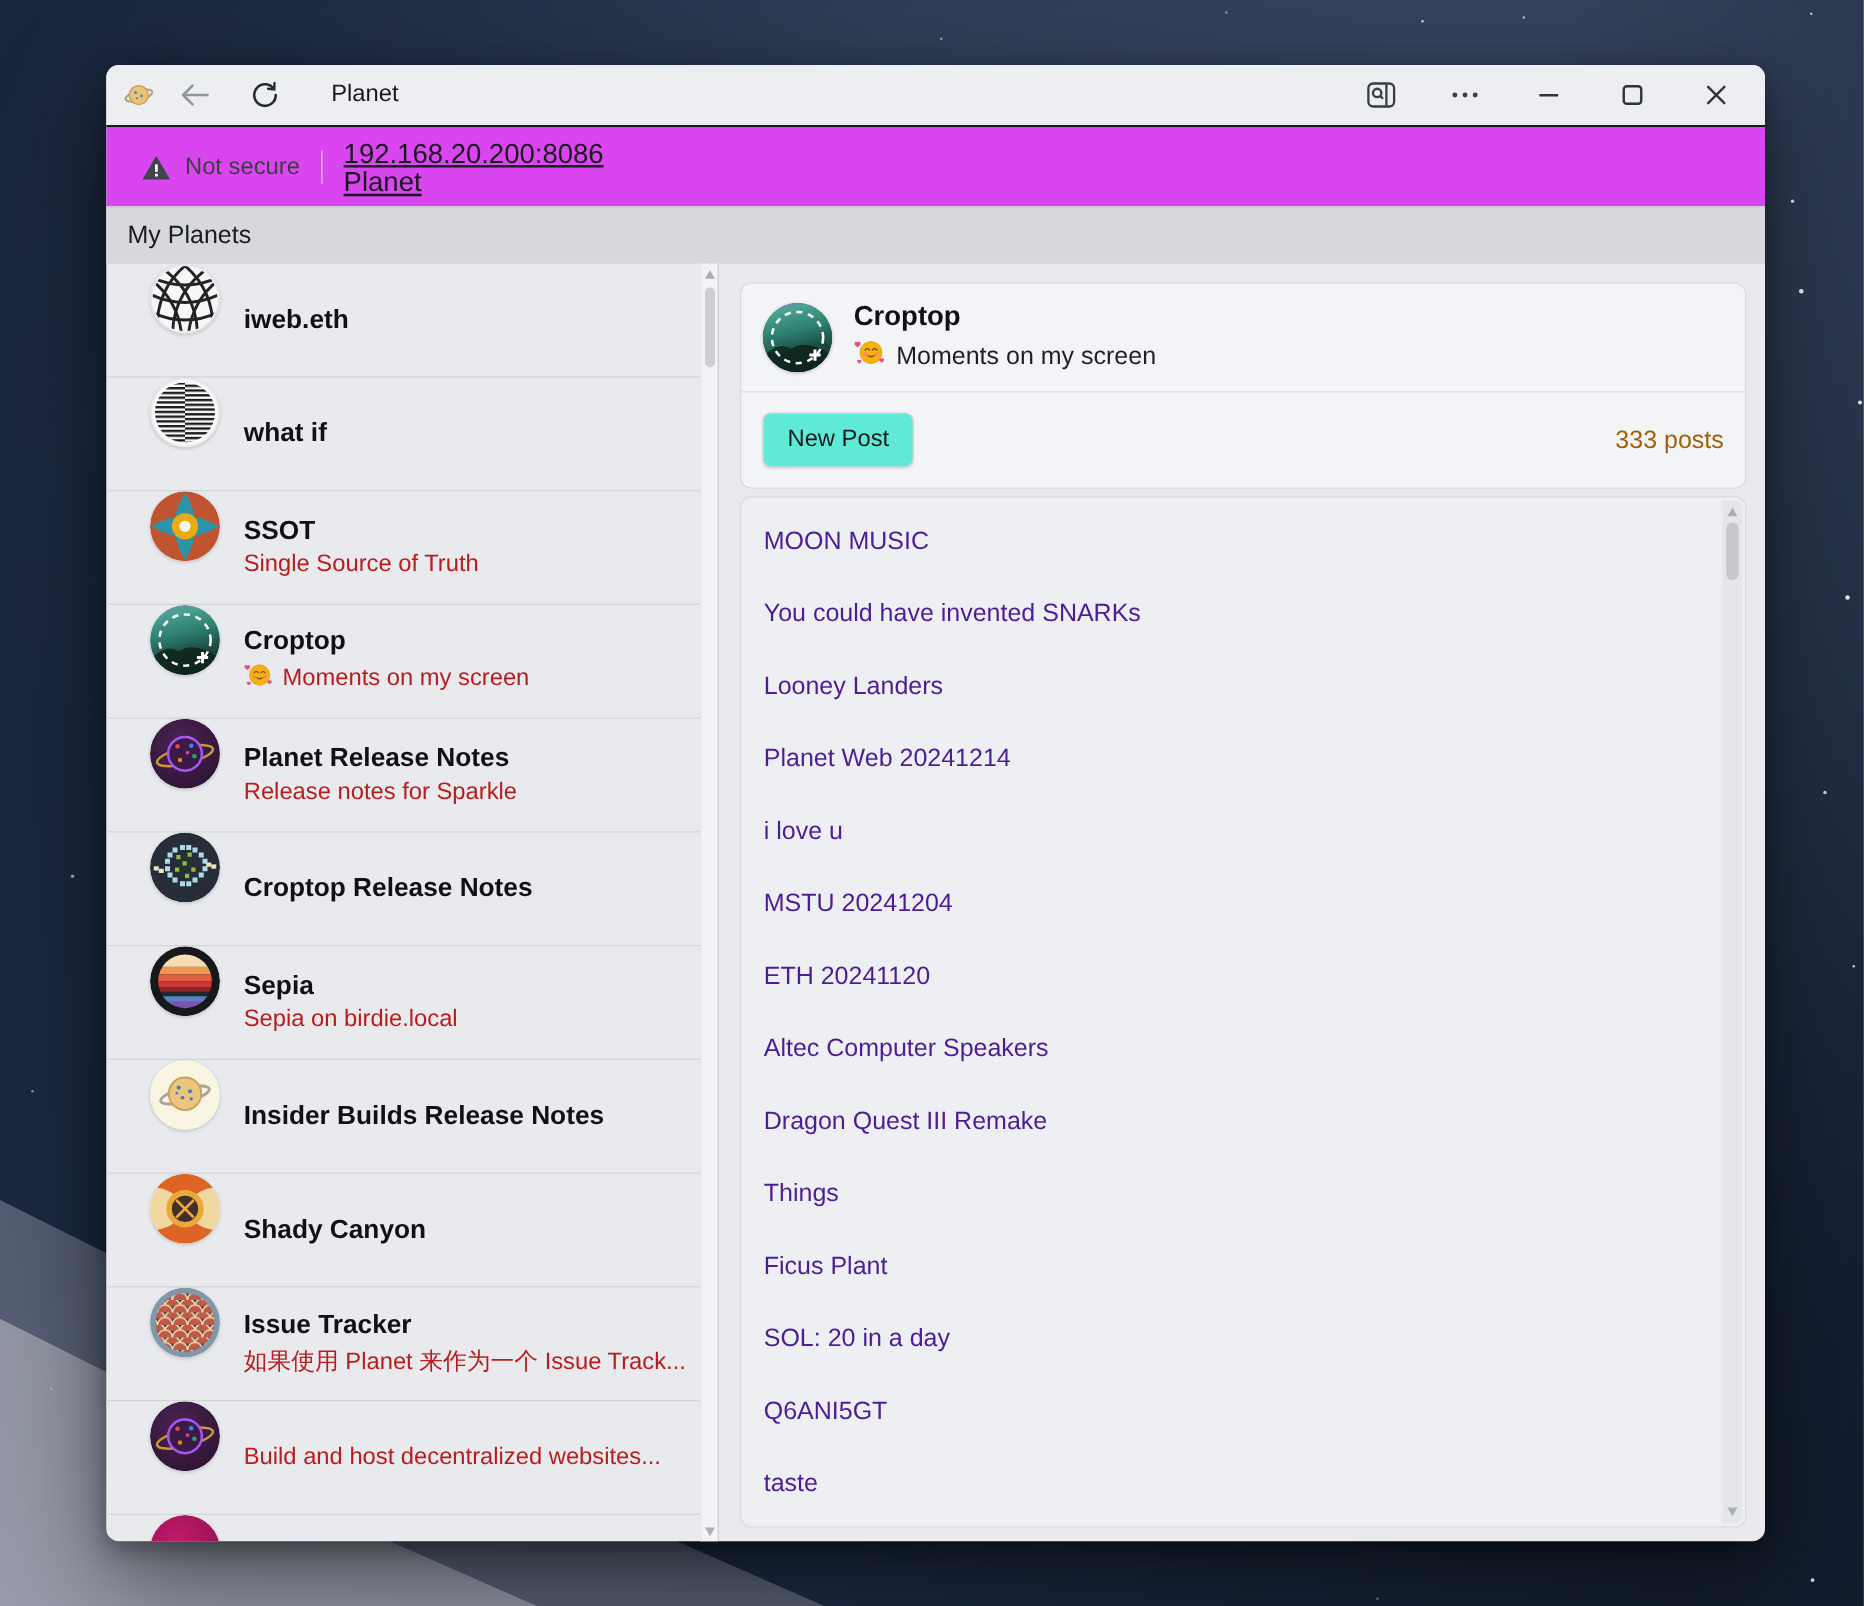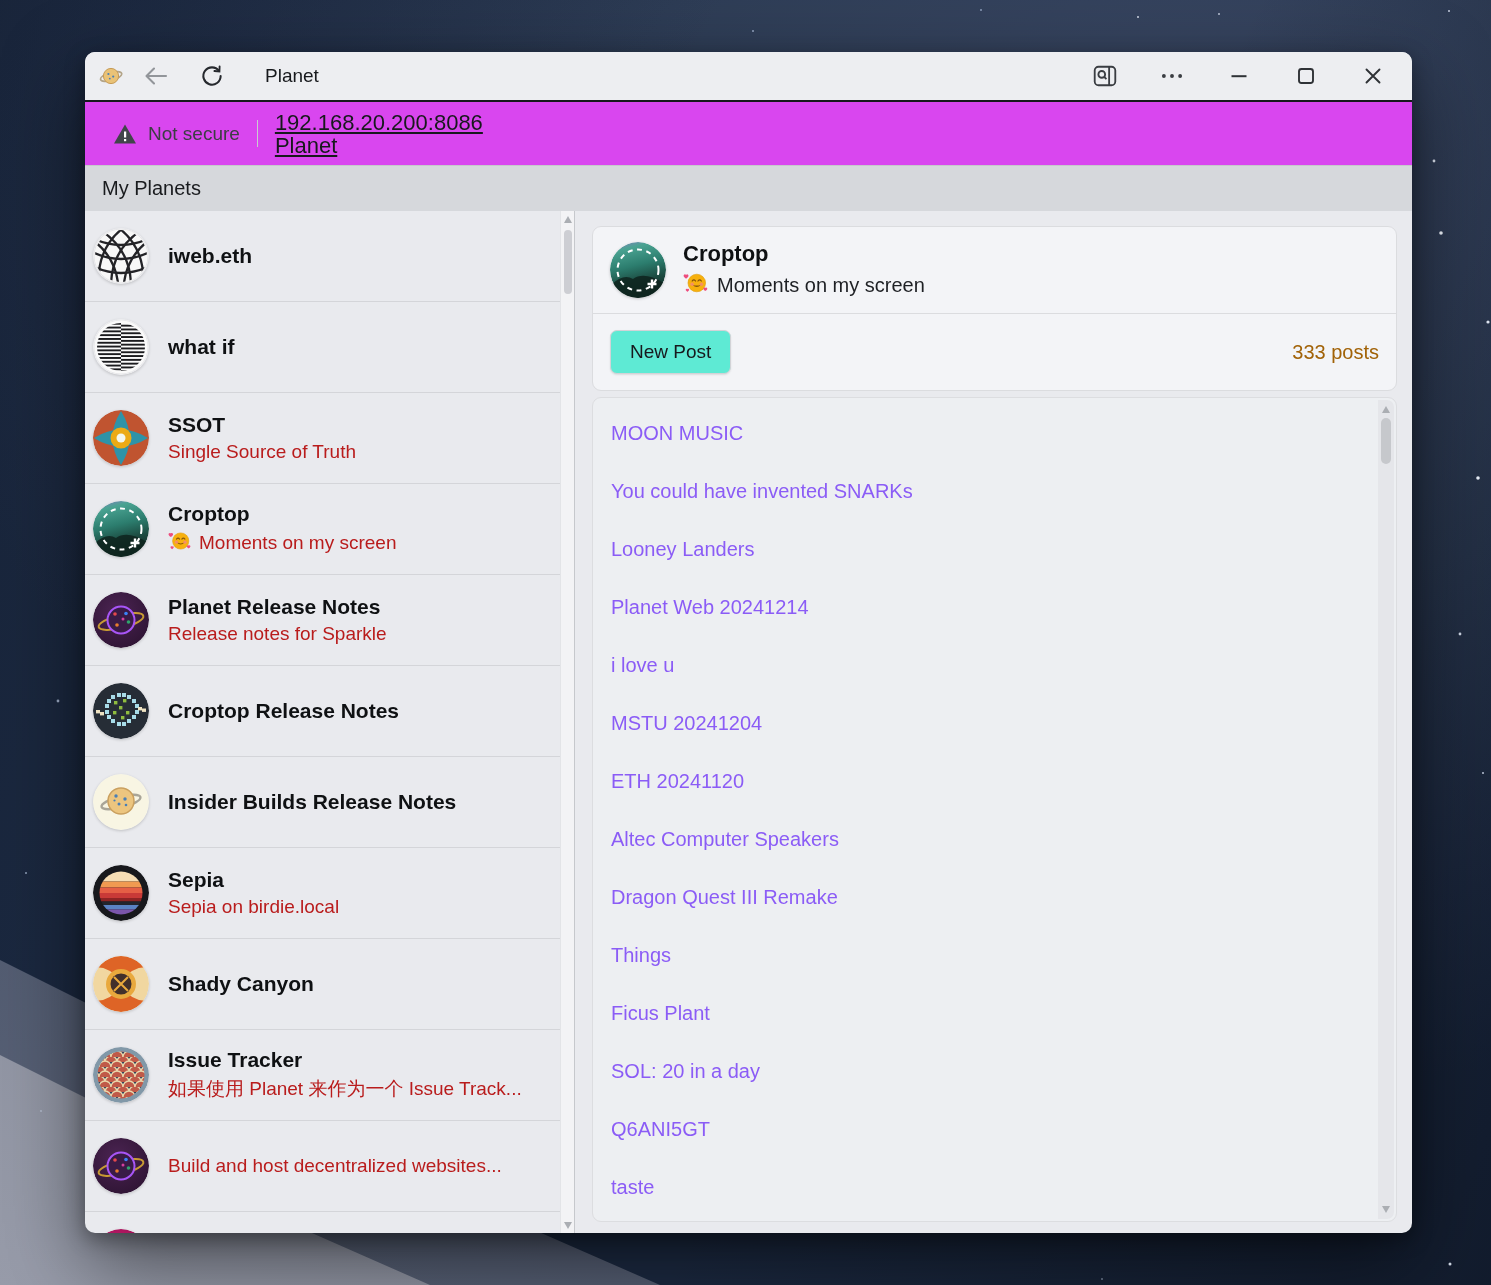--- a/index.html
+++ b/index.html
@@ -47,21 +47,21 @@
   .sec-label{font-size:19px;color:#3b3e43;margin-left:11px;white-space:nowrap;}
   .addr-divider{width:1px;height:27px;background:#c9cbcf;margin:0 17px;}
   .url-block{display:flex;flex-direction:column;line-height:23px;font-size:22px;color:#17191c;text-decoration:underline;}
   
   .section-bar{height:45px;background:#d6d8dc;border-top:1px solid #c6c8cc;
     display:flex;align-items:center;padding-left:17px;font-size:20px;color:#191b1e;}
   
   .main{display:flex;height:1023px;}
   .sidebar{width:490px;flex:none;position:relative;border-right:1px solid #c6c8cc;box-sizing:border-box;}
   .slist{position:absolute;left:0;right:14px;top:0;bottom:0;overflow:hidden;}
-  .srow{height:91px;display:flex;align-items:center;padding-left:8px;
+  .srow{height:91px;display:flex;padding-left:35px;
     border-bottom:1px solid #d4d5d9;box-sizing:border-box;cursor:default;}
   .sicon{width:56px;height:56px;border-radius:50%;flex:none;overflow:hidden;
     box-shadow:0 1px 3px rgba(0,0,0,.18);}
   .sicon svg{display:block;width:56px;height:56px;}
   .stxt{margin-left:19px;display:flex;flex-direction:column;justify-content:center;gap:4px;min-width:0;}
   .stitle{font-size:21px;font-weight:700;color:#0f1113;white-space:nowrap;}
   .ssub{font-size:19px;color:#b91c1c;display:flex;align-items:center;gap:7px;white-space:nowrap;}
   .ssub svg{width:24px;height:22px;flex:none;}
   
   .scrolltrack{display:flex;flex-direction:column;align-items:center;}
@@ -81,21 +81,21 @@
   .p-name{font-size:22px;font-weight:700;color:#0f1113;}
   .p-sub{font-size:20px;color:#1e2024;display:flex;align-items:center;gap:8px;}
   .p-sub svg{width:26px;height:24px;flex:none;}
   .p-tools{flex:1;display:flex;align-items:center;justify-content:space-between;padding:0 17px;}
   .newpost-btn{font-family:inherit;font-size:19px;color:#17191d;background:#5eead4;border:1px solid #d2d3d7;
     border-radius:7px;padding:10px 19px;box-shadow:0 1px 2px rgba(0,0,0,.10);cursor:pointer;}
   .post-count{font-size:20px;color:#a16207;}
   .posts-card{margin-top:6px;background:#edeff2;border:1px solid #dcdde0;border-radius:9px;height:825px;
     position:relative;overflow:hidden;box-sizing:border-box;}
   .plist{position:absolute;left:0;right:22px;top:6px;bottom:4px;overflow:hidden;}
-  .prow{height:58px;display:flex;align-items:center;padding-left:18px;font-size:20px;color:#8b5cf6;cursor:default;}
+  .prow{height:58px;display:flex;align-items:center;padding-left:18px;font-size:20px;color:#4c1d95;cursor:default;}
   .p-scroll{position:absolute;top:2px;right:2px;bottom:2px;width:16px;background:#e5e6ea;
     border-radius:0 7px 7px 0;box-sizing:border-box;padding:6px 0;}
   .pb-thumb{width:10px;border-radius:5px;background:#c6c8cc;flex:none;margin-top:5px;}
 </style>
 <title>Planet</title></head>
 <body>
 
 <div class="mountain-far"></div>
 <div class="mountain-near"></div>
 <div class="stars"></div>
@@ -380,41 +380,20 @@
             </span>
     <span class="stxt">
       <span class="stitle">Croptop Release Notes</span>
 
     </span>
   </div>
 
   <div class="srow">
     <span class="sicon">
               <svg viewBox="0 0 56 56">
-                <circle cx="28" cy="28" r="28" fill="#f8f5e3"></circle>
-                <g transform="rotate(-14 28 28)">
-                  <ellipse cx="28" cy="28" rx="20" ry="5.5" fill="none" stroke="#a9a598" stroke-width="2.4"></ellipse>
-                </g>
-                <circle cx="28" cy="27" r="13" fill="#ecc57f" stroke="#caa05f" stroke-width="1.5"></circle>
-                <circle cx="23" cy="22" r="1.7" fill="#4a7fb5"></circle>
-                <circle cx="32" cy="25" r="1.7" fill="#4a7fb5"></circle>
-                <circle cx="26" cy="30" r="1.5" fill="#4a7fb5"></circle>
-                <circle cx="33" cy="31" r="1.3" fill="#4a7fb5"></circle>
-                <circle cx="21.5" cy="26.5" r="1.1" fill="#4a7fb5"></circle>
-              </svg>
-            </span>
-    <span class="stxt">
-      <span class="stitle">Insider Builds Release Notes</span>
-
-    </span>
-  </div>
-
-  <div class="srow">
-    <span class="sicon">
-              <svg viewBox="0 0 56 56">
                 <defs>
                   <clipPath id="sepc">
                     <circle cx="28" cy="28" r="21.5"></circle>
                   </clipPath>
                 </defs>
                 <circle cx="28" cy="28" r="28" fill="#17181c"></circle>
                 <g clip-path="url(#sepc)">
                   <rect x="6" y="6" width="44" height="10.5" fill="#f6ddb4"></rect>
                   <rect x="6" y="16.5" width="44" height="6" fill="#f09a51"></rect>
                   <rect x="6" y="22.5" width="44" height="5.5" fill="#e55f45"></rect>
@@ -424,20 +403,41 @@
                   <rect x="6" y="40" width="44" height="4.5" fill="#5b83c4"></rect>
                   <rect x="6" y="44.5" width="44" height="6" fill="#7b55ab"></rect>
                 </g>
               </svg>
             </span>
     <span class="stxt">
       <span class="stitle">Sepia</span>
       <span class="ssub">
                 <span>Sepia on birdie.local</span>
               </span>
+    </span>
+  </div>
+
+  <div class="srow">
+    <span class="sicon">
+              <svg viewBox="0 0 56 56">
+                <circle cx="28" cy="28" r="28" fill="#f8f5e3"></circle>
+                <g transform="rotate(-14 28 28)">
+                  <ellipse cx="28" cy="28" rx="20" ry="5.5" fill="none" stroke="#a9a598" stroke-width="2.4"></ellipse>
+                </g>
+                <circle cx="28" cy="27" r="13" fill="#ecc57f" stroke="#caa05f" stroke-width="1.5"></circle>
+                <circle cx="23" cy="22" r="1.7" fill="#4a7fb5"></circle>
+                <circle cx="32" cy="25" r="1.7" fill="#4a7fb5"></circle>
+                <circle cx="26" cy="30" r="1.5" fill="#4a7fb5"></circle>
+                <circle cx="33" cy="31" r="1.3" fill="#4a7fb5"></circle>
+                <circle cx="21.5" cy="26.5" r="1.1" fill="#4a7fb5"></circle>
+              </svg>
+            </span>
+    <span class="stxt">
+      <span class="stitle">Insider Builds Release Notes</span>
+
     </span>
   </div>
 
   <div class="srow">
     <span class="sicon">
               <svg viewBox="0 0 56 56">
                 <defs>
                   <clipPath id="shc">
                     <circle cx="28" cy="28" r="28"></circle>
                   </clipPath>

